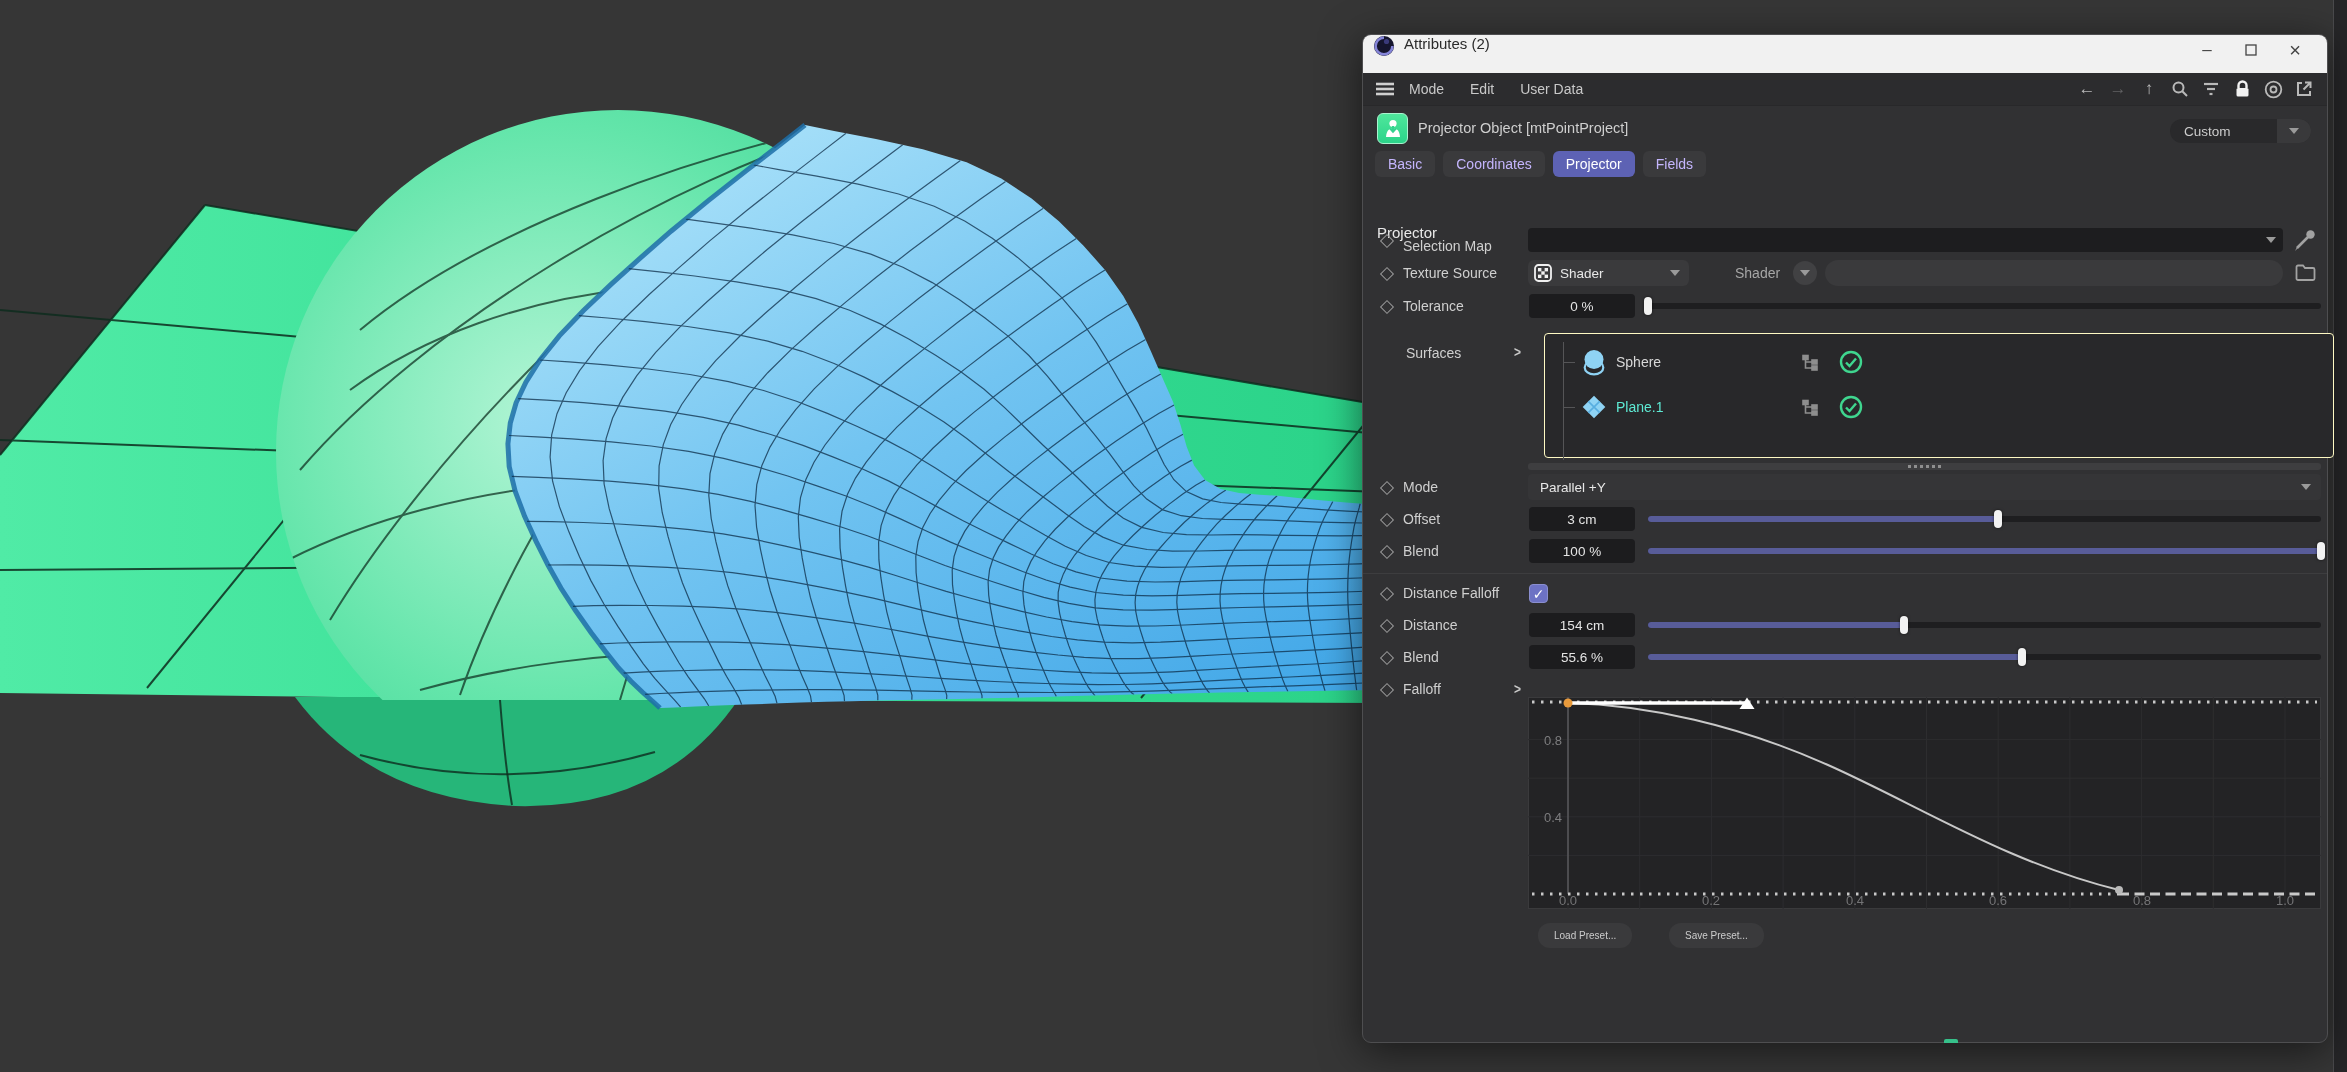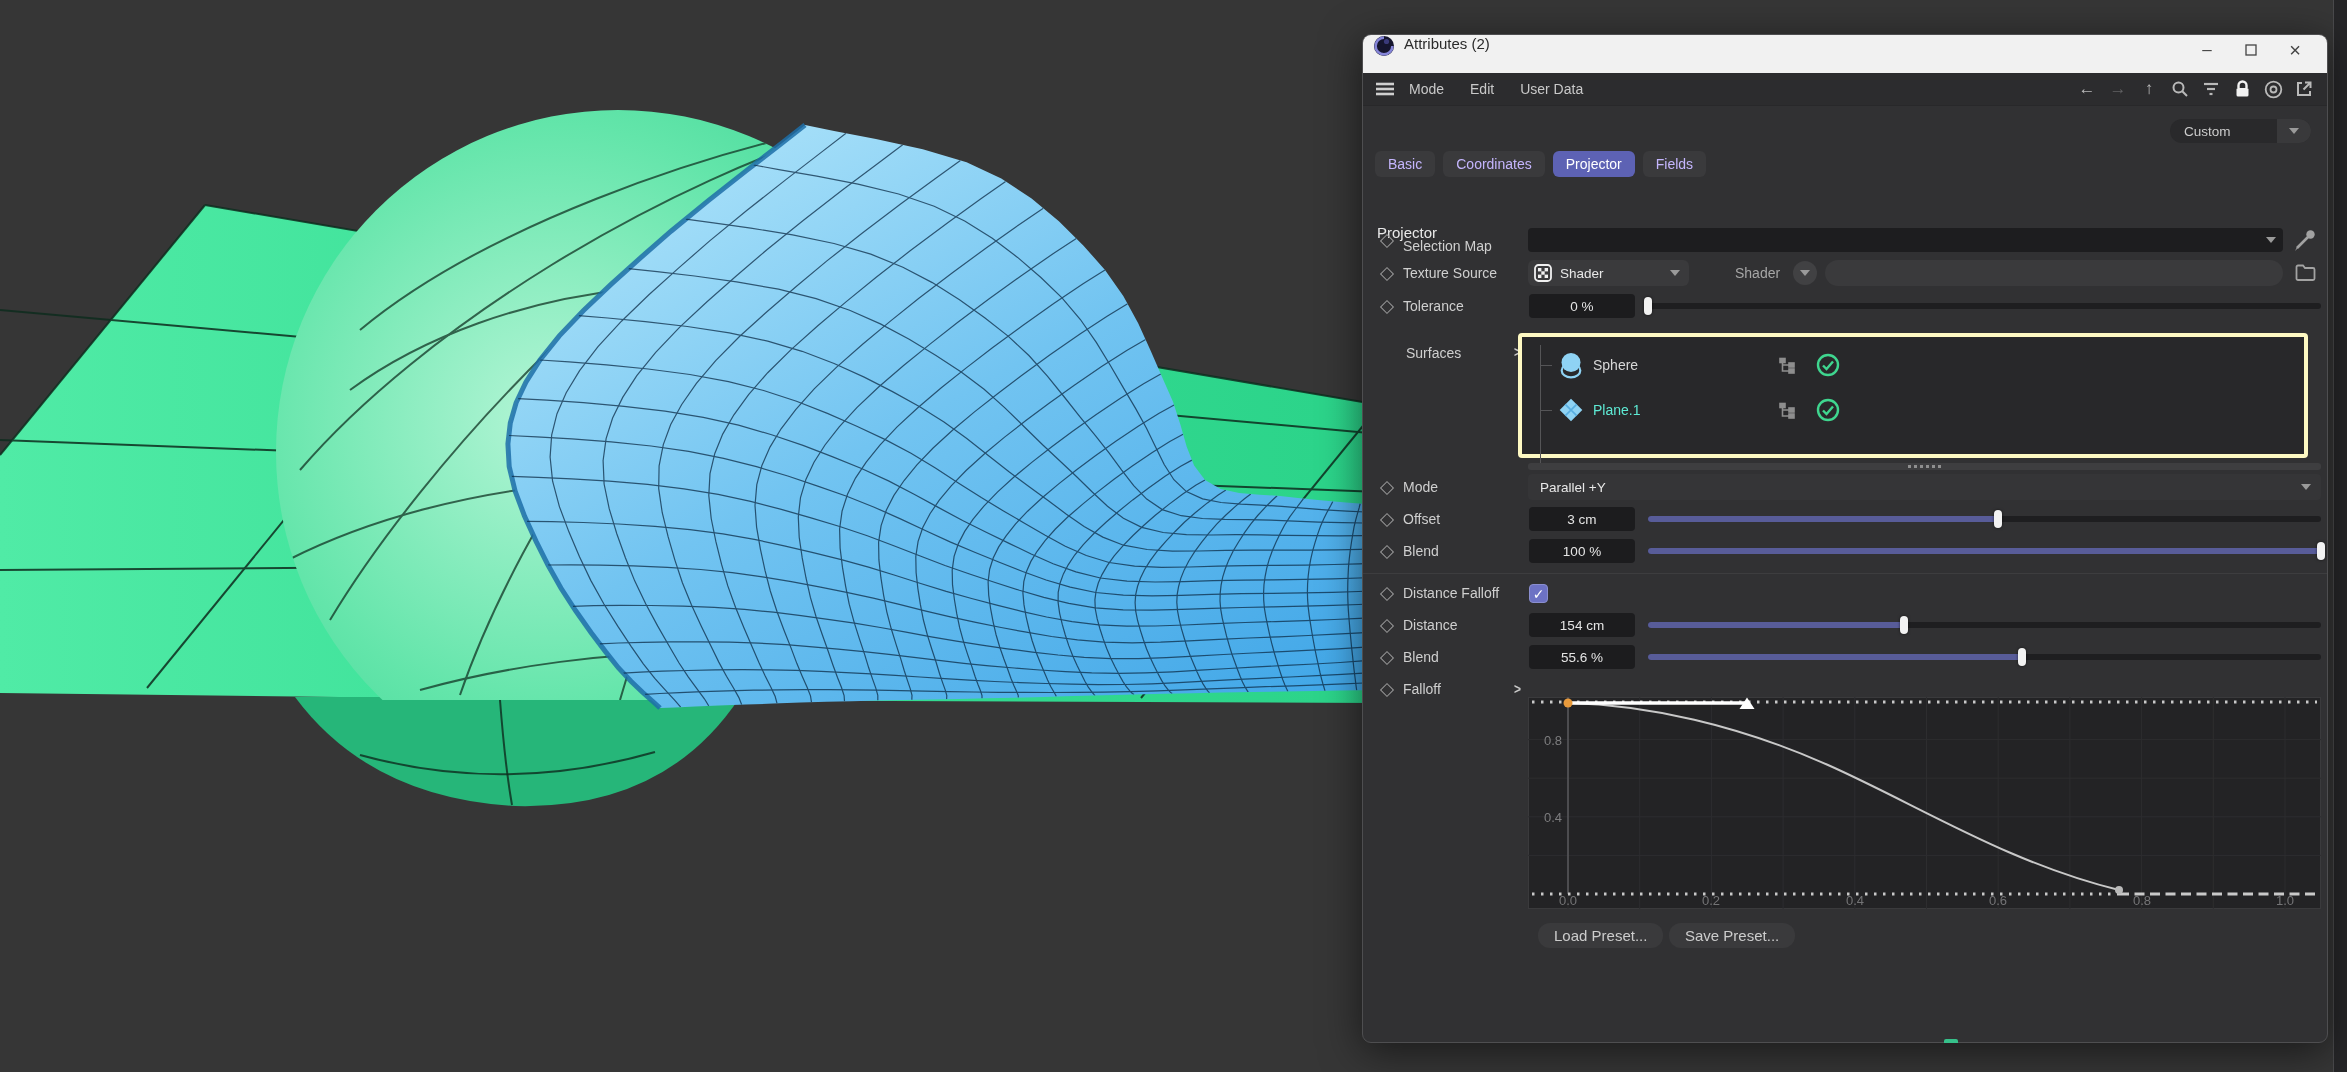--- a/index.html
+++ b/index.html
@@ -41,31 +41,31 @@
   .chev{position:absolute;color:#c9c9c9;font-size:15px;font-weight:bold;transform:scaleX(.8);}
   .valbox{position:absolute;left:166px;width:106px;height:24px;background:#1c1c1e;border-radius:4px;color:#e4e4e4;
           font-size:13.5px;display:flex;align-items:center;justify-content:center;}
   .slider{position:absolute;left:285px;width:673px;height:24px;}
   .slider .track{position:absolute;left:0;right:0;top:9px;height:6px;background:#1e1e20;border-radius:3px;}
   .slider .fill{position:absolute;left:0;top:9px;height:6px;background:#585c99;border-radius:3px;}
   .slider .handle{position:absolute;top:3px;width:8px;height:18px;background:#f2f2f2;border-radius:4px;box-shadow:0 0 3px rgba(0,0,0,.6);}
   .darkfield{position:absolute;background:#1d1d1f;border-radius:4px;}
   .ctl{background:#3a3a3c;border-radius:6px;color:#e8e8e8;font-size:13.5px;display:flex;align-items:center;}
   
-  #surflist{position:absolute;left:155px;top:298px;width:790px;height:125px;background:#28282a;border:4px solid #fef9c3;border-radius:4px;box-sizing:border-box;}
+  #surflist{position:absolute;left:181px;top:298px;width:790px;height:125px;background:#28282a;border:1px solid #fef9c3;border-radius:4px;box-sizing:border-box;}
   .surfrow{position:absolute;left:0;width:100%;height:40px;display:flex;align-items:center;}
   .surfrow .nm{font-size:14px;margin-left:9px;width:120px;}
   .treeline{position:absolute;left:18px;top:8px;width:14px;height:118px;border-left:1px solid #555557;}
   .elbow{position:absolute;left:18px;width:12px;border-bottom:1px solid #555557;}
   
   #graphwrap{position:absolute;left:165px;top:662px;width:793px;height:212px;}
   .gxlab{position:absolute;color:#747476;font-size:13px;transform:translateX(-50%);top:196px;}
   .gylab{position:absolute;color:#7d7d7f;font-size:13px;transform:translateX(-100%);}
   
-  .pbtn{position:absolute;height:25px;border-radius:12px;background:#3a3a3c;color:#cccccc;font-size:15px;
+  .pbtn{position:absolute;height:25px;border-radius:12px;background:#3a3a3c;color:#cccccc;font-size:10px;
         display:flex;align-items:center;justify-content:center;padding:0 16px;}
   .checkbox{position:absolute;left:166px;width:19px;height:19px;border-radius:4px;background:#6d72c4;border:1px solid #8a8ecf;
             color:#fff;font-size:14px;display:flex;align-items:center;justify-content:center;box-sizing:border-box;}
   #notch{position:absolute;left:581px;bottom:-1px;width:14px;height:4px;background:#36c08a;border-radius:2px 2px 0 0;}
   .sep{position:absolute;left:0;width:100%;height:1px;background:#3d3d3f;}
 </style>
 </head>
 <body>
 
 <div id="stage">
@@ -241,20 +241,30 @@
         </span>
         <span class="mi">
           <svg width="18" height="18" viewBox="0 0 18 18">
               <path d="M7,3 H3 V15 H15 V11" fill="none" stroke="#b9b9b9" stroke-width="2"></path>
               <path d="M10,2.5 H15.5 V8 M15.5,2.5 L8.5,9.5" fill="none" stroke="#b9b9b9" stroke-width="2"></path>
             </svg>
         </span>
       </div>
     </div>
 
+    <div id="objrow">
+      <div id="objicon">
+        <svg width="20" height="20" viewBox="0 0 20 20">
+          <circle cx="10" cy="5.5" r="3.6" fill="#ffffff"></circle>
+          <path d="M3,19 C3.5,12.5 6,10.5 10,10.5 C14,10.5 16.5,12.5 17,19 Z" fill="#ffffff"></path>
+          <path d="M10,8 L10,13 M7.2,10.6 L10,13.6 L12.8,10.6" stroke="#35d28f" stroke-width="2.2" fill="none"></path>
+        </svg>
+      </div>
+      <span class="name">Projector Object [mtPointProject]</span>
+    </div>
     <div id="preset">
       <span class="lbl">Custom</span>
       <span class="arr">
           <span class="tri-down"></span>
         </span>
     </div>
 
     <div id="tabs">
       <div class="tab">Basic</div>
       <div class="tab">Coordinates</div>

